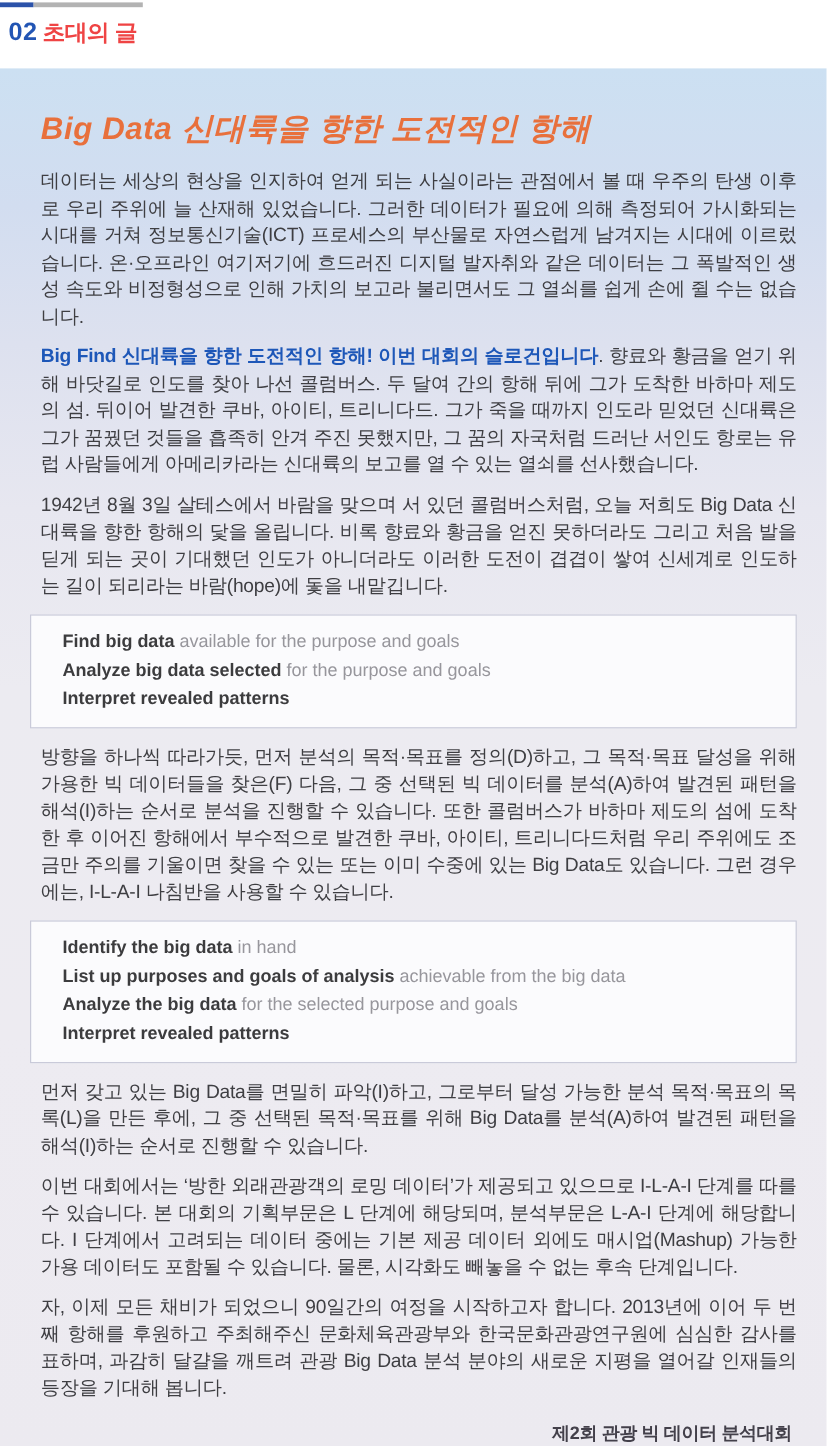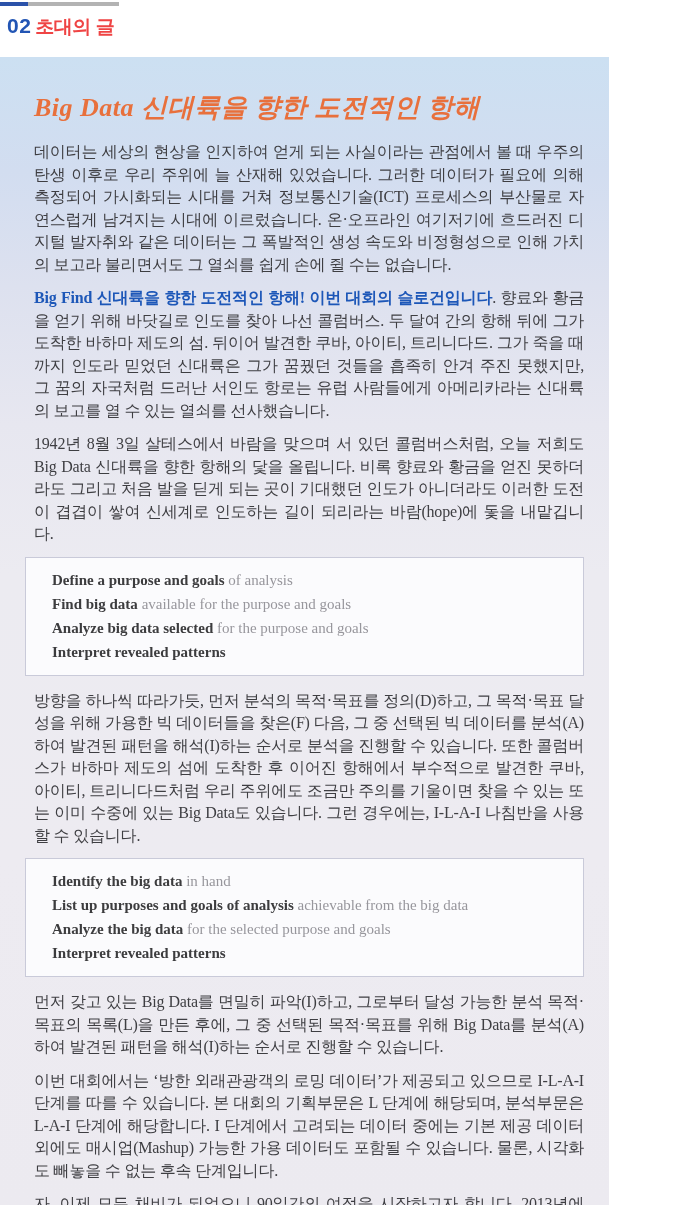--- a/index.html
+++ b/index.html
@@ -15,28 +15,27 @@
   .rule{height:4px;display:flex;}
   .rule-blue{width:28px;height:4px;background:#2b52a9;}
   .rule-gray{width:91px;height:4px;background:#b3b3b3;}
   .hdr-row{display:flex;align-items:baseline;padding:8px 0 0 7px;}
   .sec-num{color:#2255b4;font-size:21px;font-weight:bold;letter-spacing:0.5px;}
   .sec-title{color:#ef4444;font-size:19px;font-weight:bold;margin-left:4px;letter-spacing:-0.5px;}
   
   .content{
     margin-top:17px;
     box-sizing:border-box;
-    width:609px;
+    width:689px;
     height:1148px;
     overflow:hidden;
     padding:27px 25px 24px 34px;
     background:linear-gradient(180deg,
       #cce0f2 0%, #d2ddf0 10%, #dde1ef 20%,
       #e7e7f0 32%, #ecebf1 45%, #edebf1 70%, #eceaf0 100%);
-    font-family:Liberation Serif, serif;
   }
   .doc-title{
     margin:6px 0 16px 0;
     color:#e8703c;
     font-size:26px;
     font-weight:bold;
     font-style:italic;
     letter-spacing:0.5px;
   }
   .para{
@@ -84,21 +83,20 @@
     </div>
   </header>
 
   <main class="content">
     <h1 class="doc-title">Big Data 신대륙을 향한 도전적인 항해</h1>
     <div>
         <p class="para"><span class="seg-n">데이터는 세상의 현상을 인지하여 얻게 되는 사실이라는 관점에서 볼 때 우주의 탄생 이후로 우리 주위에 늘 산재해 있었습니다. 그러한 데이터가 필요에 의해 측정되어 가시화되는 시대를 거쳐 정보통신기술(ICT) 프로세스의 부산물로 자연스럽게 남겨지는 시대에 이르렀습니다. 온·오프라인 여기저기에 흐드러진 디지털 발자취와 같은 데이터는 그 폭발적인 생성 속도와 비정형성으로 인해 가치의 보고라 불리면서도 그 열쇠를 쉽게 손에 쥘 수는 없습니다.</span></p>
         <p class="para"><span class="seg-blue">Big Find 신대륙을 향한 도전적인 항해! 이번 대회의 슬로건입니다</span><span class="seg-n">. 향료와 황금을 얻기 위해 바닷길로 인도를 찾아 나선 콜럼버스. 두 달여 간의 항해 뒤에 그가 도착한 바하마 제도의 섬. 뒤이어 발견한 쿠바, 아이티, 트리니다드. 그가 죽을 때까지 인도라 믿었던 신대륙은 그가 꿈꿨던 것들을 흡족히 안겨 주진 못했지만, 그 꿈의 자국처럼 드러난 서인도 항로는 유럽 사람들에게 아메리카라는 신대륙의 보고를 열 수 있는 열쇠를 선사했습니다.</span></p>
         <p class="para"><span class="seg-n">1942년 8월 3일 살테스에서 바람을 맞으며 서 있던 콜럼버스처럼, 오늘 저희도 Big Data 신대륙을 향한 항해의 닻을 올립니다. 비록 향료와 황금을 얻진 못하더라도 그리고 처음 발을 딛게 되는 곳이 기대했던 인도가 아니더라도 이러한 도전이 겹겹이 쌓여 신세계로 인도하는 길이 되리라는 바람(hope)에 돛을 내맡깁니다.</span></p>
         <div class="compass-box">
-          <div class="box-line"><span class="seg-b">Define a purpose and goals</span><span class="seg-g"> of analysis</span></div>
           <div class="box-line"><span class="seg-b">Find big data</span><span class="seg-g"> available for the purpose and goals</span></div>
           <div class="box-line"><span class="seg-b">Analyze big data selected</span><span class="seg-g"> for the purpose and goals</span></div>
           <div class="box-line"><span class="seg-b">Interpret revealed patterns</span></div>
         </div>
         <p class="para"><span class="seg-n">방향을 하나씩 따라가듯, 먼저 분석의 목적·목표를 정의(D)하고, 그 목적·목표 달성을 위해 가용한 빅 데이터들을 찾은(F) 다음, 그 중 선택된 빅 데이터를 분석(A)하여 발견된 패턴을 해석(I)하는 순서로 분석을 진행할 수 있습니다. 또한 콜럼버스가 바하마 제도의 섬에 도착한 후 이어진 항해에서 부수적으로 발견한 쿠바, 아이티, 트리니다드처럼 우리 주위에도 조금만 주의를 기울이면 찾을 수 있는 또는 이미 수중에 있는 Big Data도 있습니다. 그런 경우에는, I-L-A-I 나침반을 사용할 수 있습니다.</span></p>
         <div class="compass-box">
           <div class="box-line"><span class="seg-b">Identify the big data</span><span class="seg-g"> in hand</span></div>
           <div class="box-line"><span class="seg-b">List up purposes and goals of analysis</span><span class="seg-g"> achievable from the big data</span></div>
           <div class="box-line"><span class="seg-b">Analyze the big data</span><span class="seg-g"> for the selected purpose and goals</span></div>
           <div class="box-line"><span class="seg-b">Interpret revealed patterns</span></div>

